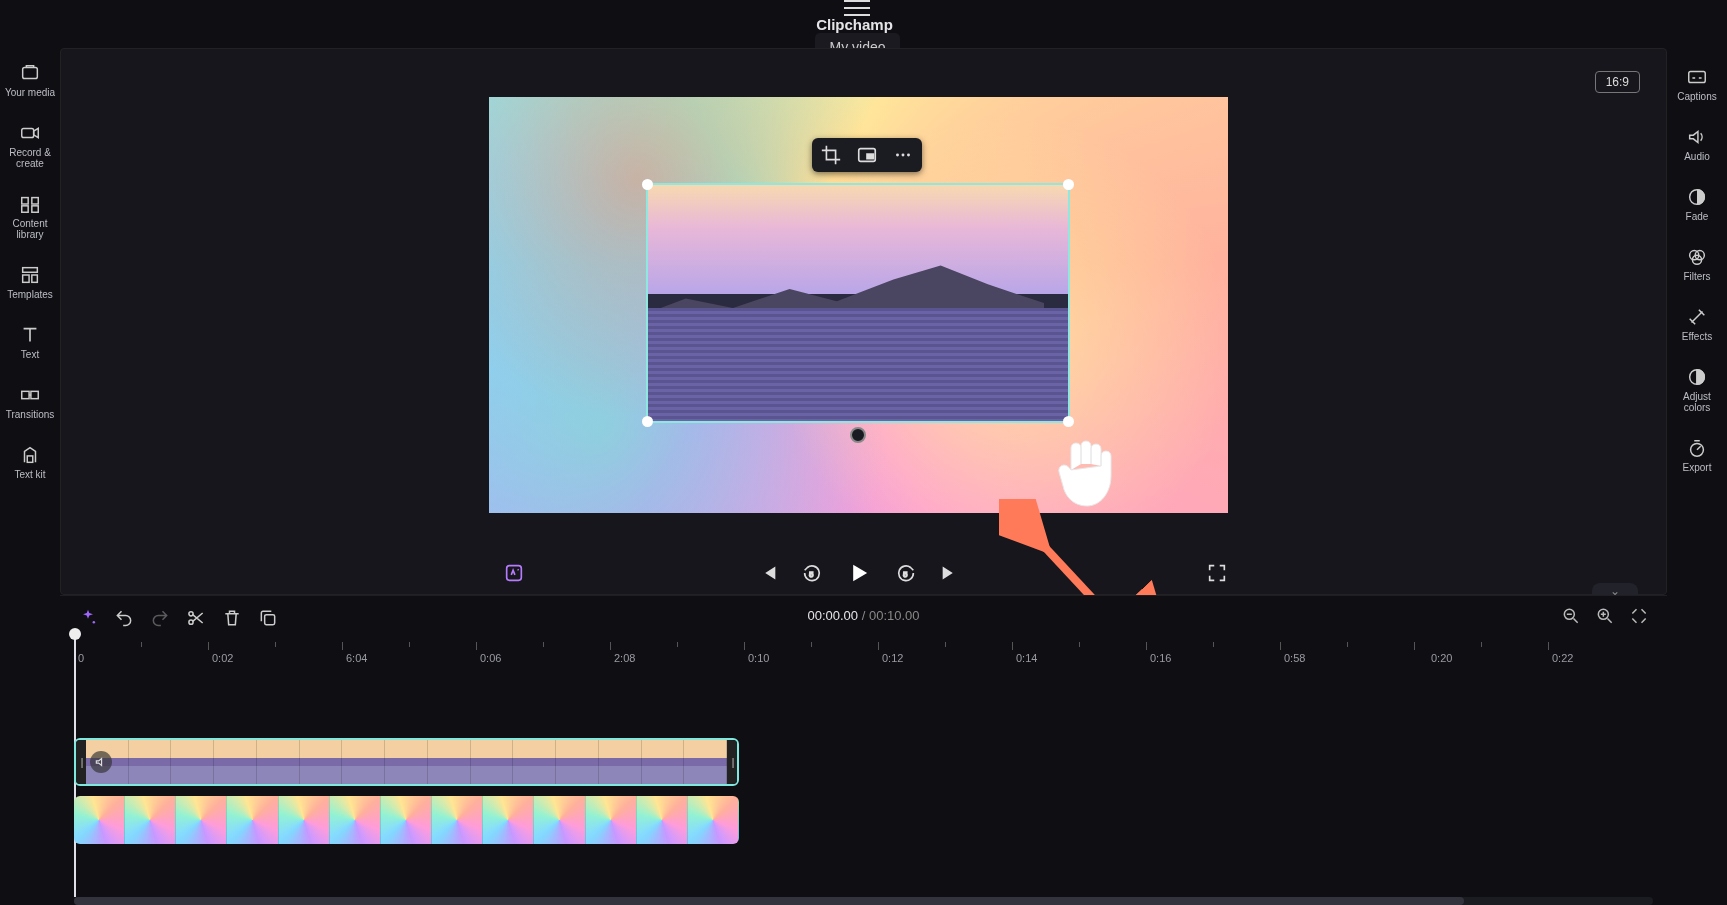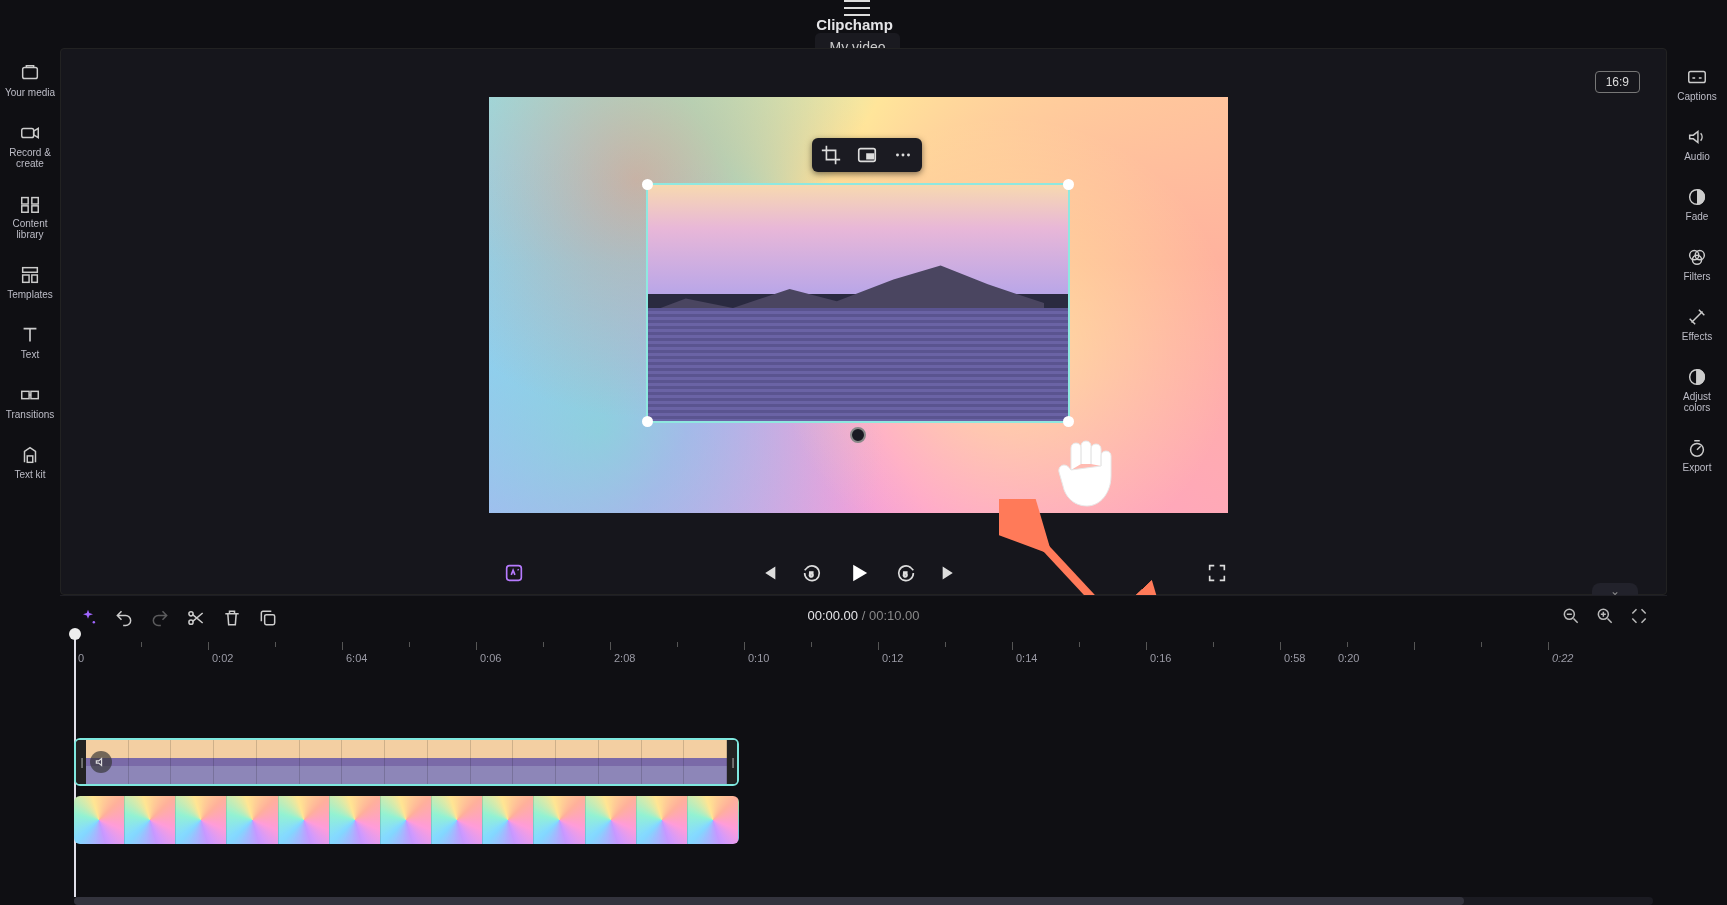--- a/index.html
+++ b/index.html
@@ -383,24 +383,24 @@
       <div class="tick" style="left: 944px;"></div>
       <div class="lbl" style="left: 948px;">0:14</div>
       <div class="tick" style="left: 1011px; height: 5px;"></div>
       <div class="tick" style="left: 1078px;"></div>
       <div class="lbl" style="left: 1082px;">0:16</div>
       <div class="tick" style="left: 1145px; height: 5px;"></div>
       <div class="tick" style="left: 1212px;"></div>
       <div class="lbl" style="left: 1216px;">0:58</div>
       <div class="tick" style="left: 1279px; height: 5px;"></div>
       <div class="tick" style="left: 1346px;"></div>
-      <div class="lbl" style="left: 1270px;">0:20</div>
+      <div class="lbl" style="left: 1363px;">0:20</div>
       <div class="tick" style="left: 1413px; height: 5px;"></div>
       <div class="tick" style="left: 1480px;"></div>
-      <div class="lbl" style="left: 1484px; font-style: italic;">0:22</div>
+      <div class="lbl" style="left: 1484px;">0:22</div>
     </div>
   <div class="playhead"></div>
 
   <div class="tracks">
     <div class="clip-spacer"></div>
     <div class="track">
       <div class="clip-a">
         <div class="grip">||</div>
         <div class="mute">
             <svg width="14" height="14" viewBox="0 0 24 24" fill="none" stroke="#ddd" stroke-width="2">

